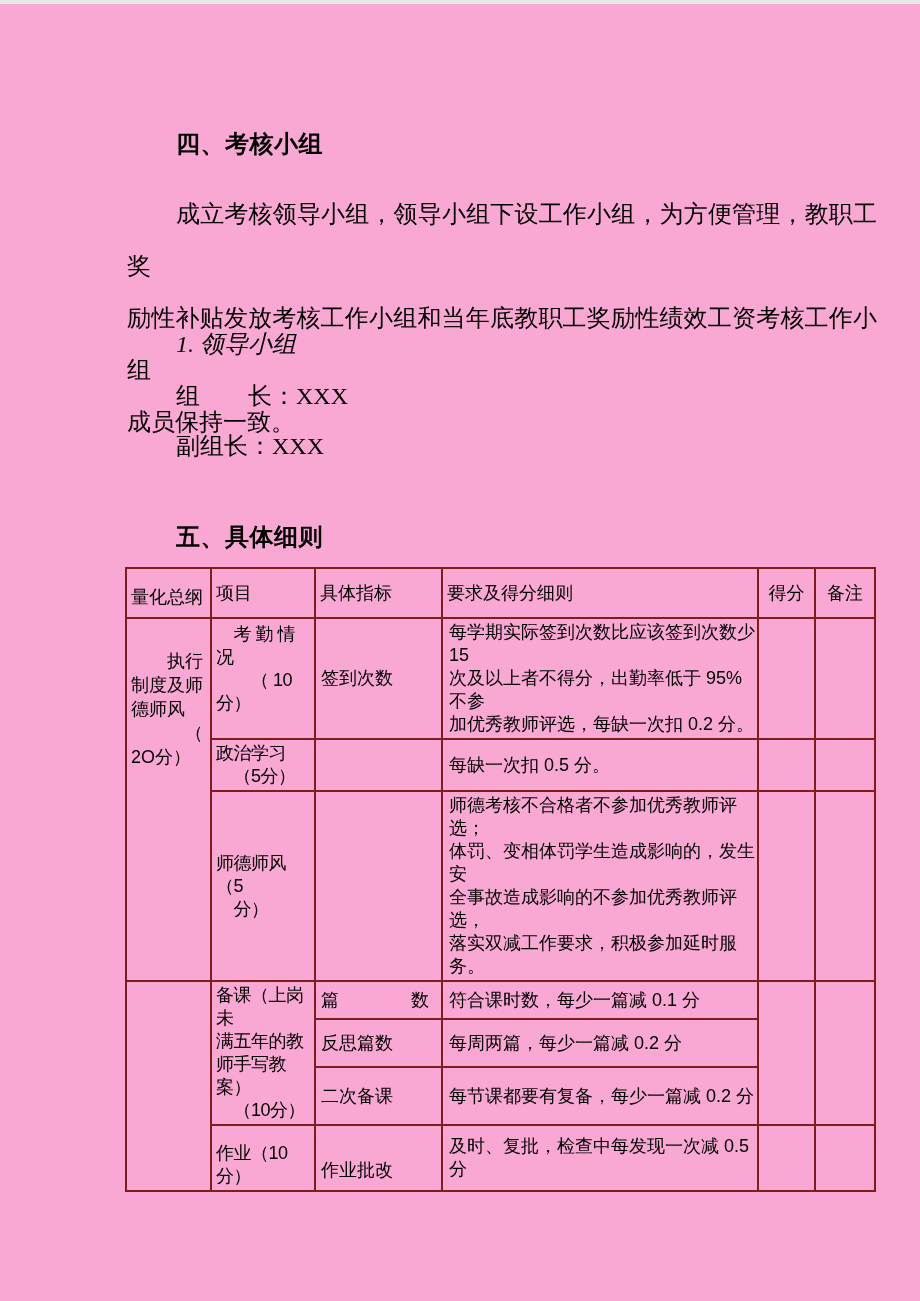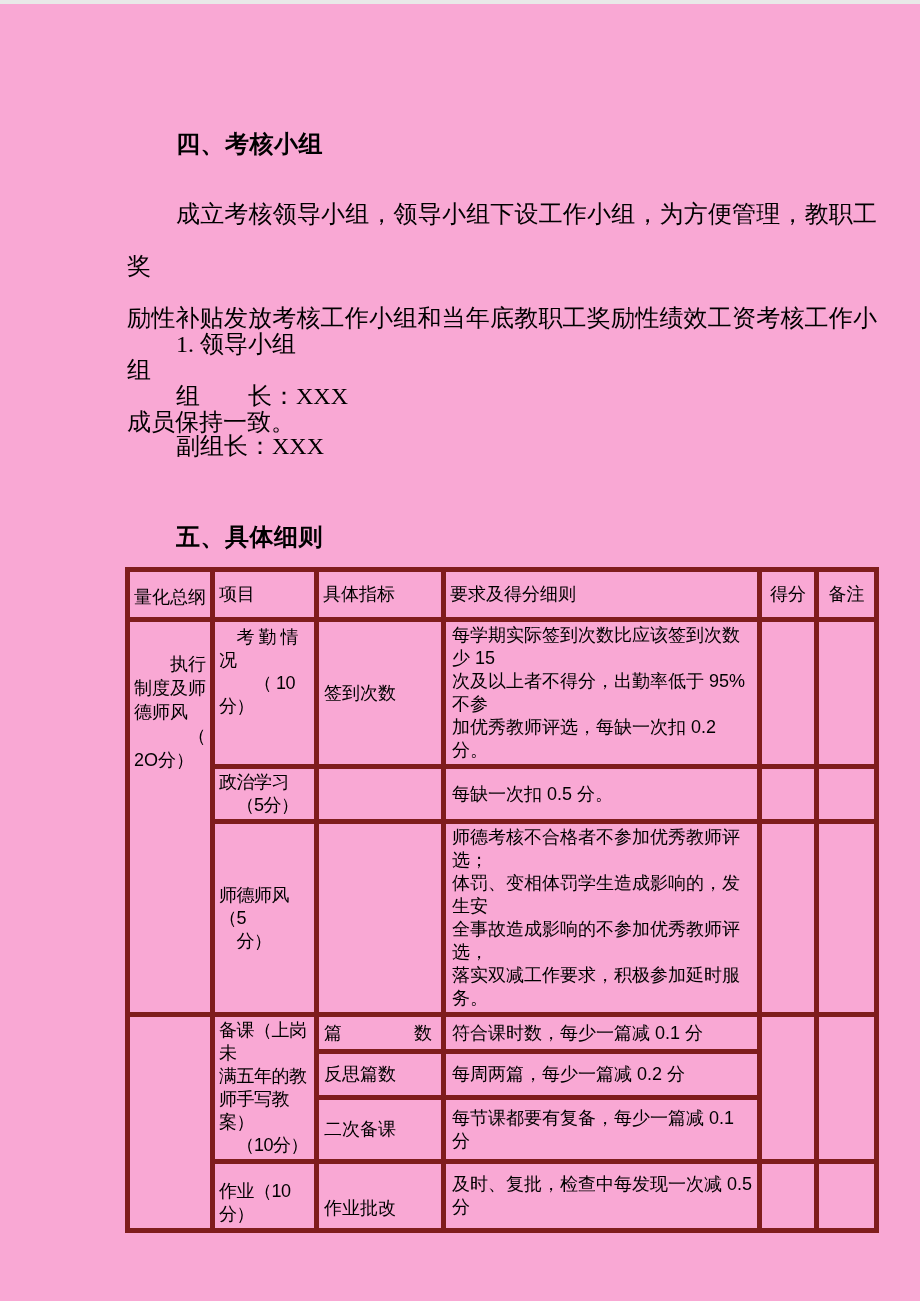--- a/index.html
+++ b/index.html
@@ -24,41 +24,41 @@
   .h4{top:126px;}
   .h5{top:519px;}
   .body-par{
     position:absolute;left:127px;top:184px;width:750px;
     font-size:24px;line-height:52px;
     text-indent:49px;
     text-align:justify;
   }
   .list-title{
     position:absolute;left:176px;top:325px;
-    font-size:24px;line-height:30px;
+    font-size:24px;line-height:30px;font-style:italic;
   }
   .member{
     position:absolute;left:176px;
     font-size:24px;line-height:30px;
   }
   .m0{top:377px;}
   .m1{top:427px;}
   .m2{top:478px;}
 
   table.rubric{
     position:absolute;left:125px;top:563px;
     width:749px;
     border-collapse:collapse;
     table-layout:fixed;
     font-family:"Liberation Sans", sans-serif;
     font-size:18px;
     line-height:23px;
   }
   .rubric th,.rubric td{
-    border:5px solid #7f1d1d;
+    border:2px solid #7f1d1d;
     padding:2px 4px;
     font-weight:normal;
     text-align:left;
     vertical-align:middle;
     overflow:hidden;
   }
   .rubric th{vertical-align:middle;}
   th.cat-h{vertical-align:bottom;padding-bottom:8px;}
   th.score-h,th.note-h{text-align:center;}
   tr.hr{height:50px;}
@@ -165,21 +165,21 @@
         <td rowspan="3"></td>
       </tr>
 
       <tr class="r5">
         <td class="ind">反思篇数</td>
         <td class="crit pre">每周两篇，每少一篇减 0.2 分</td>
       </tr>
 
       <tr class="r6">
         <td class="ind">二次备课</td>
-        <td class="crit pre">每节课都要有复备，每少一篇减 0.1 分</td>
+        <td class="crit pre">每节课都要有复备，每少一篇减 0.2 分</td>
       </tr>
 
       <tr class="r7">
         <td class="proj proj-z pre">作业（10分）</td>
         <td class="ind ind-b">作业批改</td>
         <td class="crit pre">及时、复批，检查中每发现一次减 0.5 分</td>
         <td></td>
         <td></td>
       </tr>
     </tbody>

